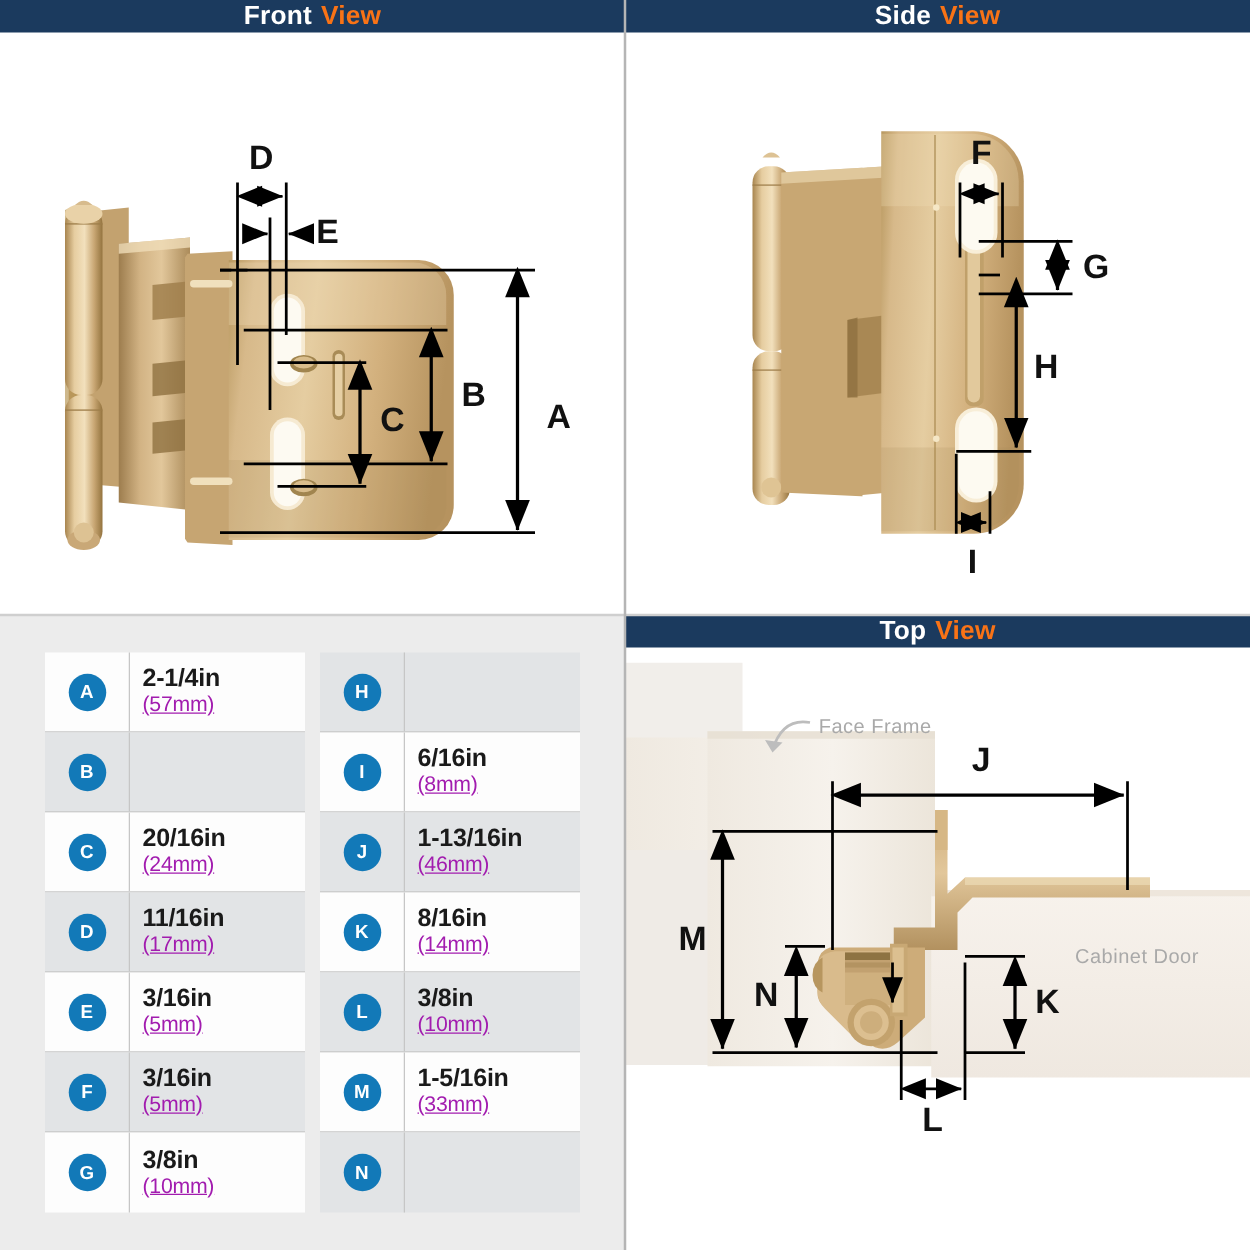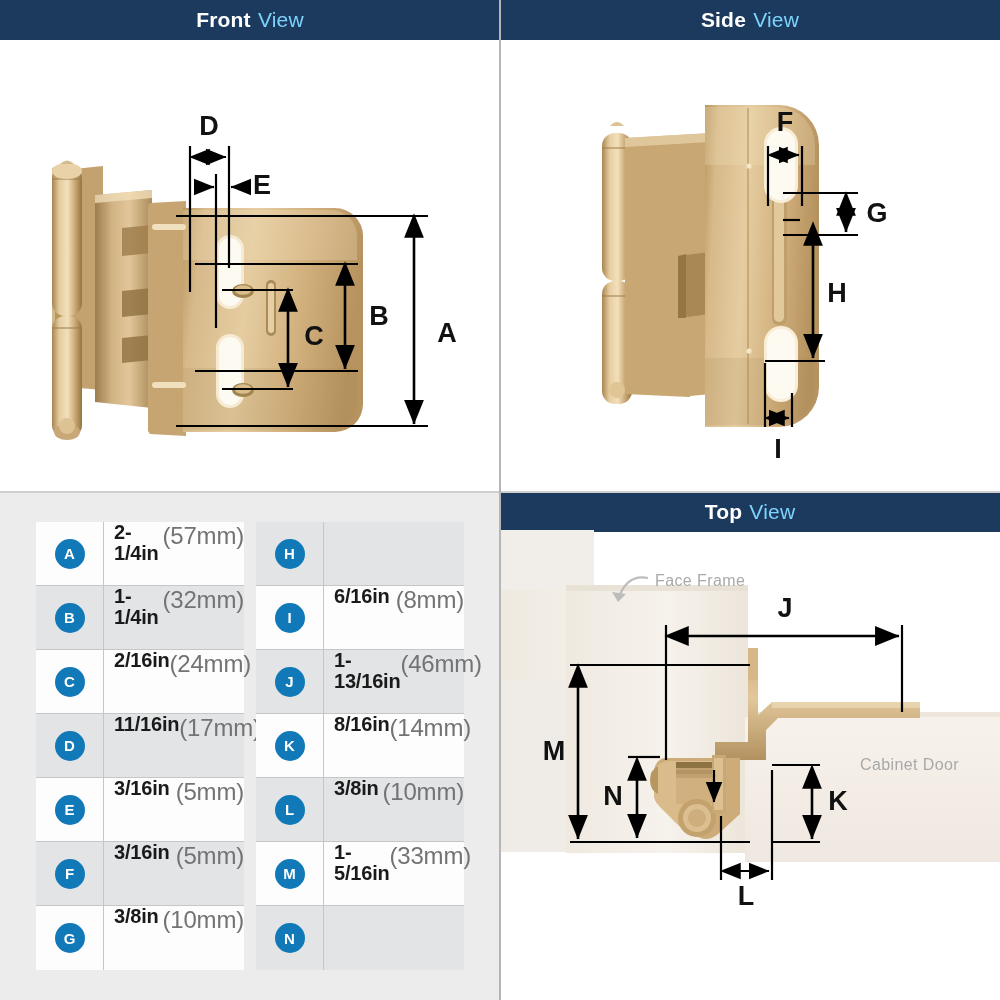--- a/index.html
+++ b/index.html
@@ -12,28 +12,28 @@
   }
   #root {
     position: relative;
     width: 1000px; height: 1000px;
     background: #ffffff;
   }
 
   
   .panel { position: absolute; overflow: hidden; }
   .panel-header {
-    position: absolute; left: 0; top: 0; width: 100%; height: 40px;
+    position: absolute; left: 0; top: 0; width: 100%; height: 26px;
     background: #1b3a5e;
     color: #ffffff;
     display: flex; align-items: center; justify-content: center;
     font-size: 21px; letter-spacing: .2px;
   }
   .panel-header .hw-bold { font-weight: bold; }
-  .panel-header .hw-light { font-weight: normal; color: #7dd3fc; margin-left: .34em; }
+  .panel-header .hw-light { font-weight: bold; color: #f97316; margin-left: .34em; }
 
   .panel-body { position: absolute; left: 0; top: 38px; right: 0; bottom: 0; }
 
   
   #panel-front { left: 0;   top: 0;   width: 500px; height: 492px; }
   #panel-side  { left: 500px; top: 0; width: 500px; height: 492px; text-align: right; }
   #panel-table { left: 0;   top: 492px; width: 500px; height: 508px; background: #ececec; }
   #panel-top   { left: 500px; top: 492px; width: 500px; height: 508px; background:#ffffff; }
 
   .vdiv-main {
@@ -70,39 +70,40 @@
     height: 64px;
     display: flex; align-items: center;
     border-bottom: 1.6px solid #c6c6c6;
   }
   .cell.last { border-bottom: none; }
   .cell-badge {
     width: 68px; min-width:68px; height: 100%;
     display:flex; align-items:center; justify-content:center;
     border-right: 1.6px solid #c6c6c6;
   }
-  .cell-val { flex: 1; height: 100%; display:flex; flex-direction:row;
-    justify-content:space-between; padding-left: 10px; }
+  .cell-val { flex: 1; height: 100%; display:flex; flex-direction:column;
+    justify-content:center; padding-left: 10px; }
   .row-white { background: #fdfdfd; }
   .row-gray  { background: #e2e4e6; }
 
   .badge {
     width: 30px; height: 30px; border-radius: 50%;
     background: #1279b8;
     color: #ffffff; font-weight: bold; font-size: 15px;
     display:flex; align-items:center; justify-content:center;
     line-height:1;
   }
   .v-in {
     font-size: 20px; font-weight: bold; color: #1a1a1a; line-height: 1.05;
     letter-spacing: -0.2px;
   }
   .v-mm {
-    font-size: 24px; font-weight: normal; color: #737373; line-height: 1.15;
+    font-size: 17px; font-weight: normal; color: #a21caf; line-height: 1.15;
     letter-spacing: -0.2px;
+    text-decoration: underline;
   }
 
   .tbl-col { display: inline-block; vertical-align: top; width: 208px; }
   .tbl-gapcol { display:inline-block; width: 12px; height: 10px; }
 </style>
 </head>
 <body>
 
 <div id="root">
 
@@ -329,30 +330,26 @@
               <div class="badge">A</div>
             </div>
             <div class="cell-val">
               <div class="v-in">2-1/4in</div>
               <div class="v-mm">(57mm)</div>
             </div>
           </div><div class="cell row-gray">
             <div class="cell-badge">
               <div class="badge">B</div>
             </div>
-            <div class="cell-val">
-              <div class="v-in">1-1/4in</div>
-              <div class="v-mm">(32mm)</div>
-            </div>
           </div><div class="cell row-white">
             <div class="cell-badge">
               <div class="badge">C</div>
             </div>
             <div class="cell-val">
-              <div class="v-in">2/16in</div>
+              <div class="v-in">20/16in</div>
               <div class="v-mm">(24mm)</div>
             </div>
           </div><div class="cell row-gray">
             <div class="cell-badge">
               <div class="badge">D</div>
             </div>
             <div class="cell-val">
               <div class="v-in">11/16in</div>
               <div class="v-mm">(17mm)</div>
             </div>

